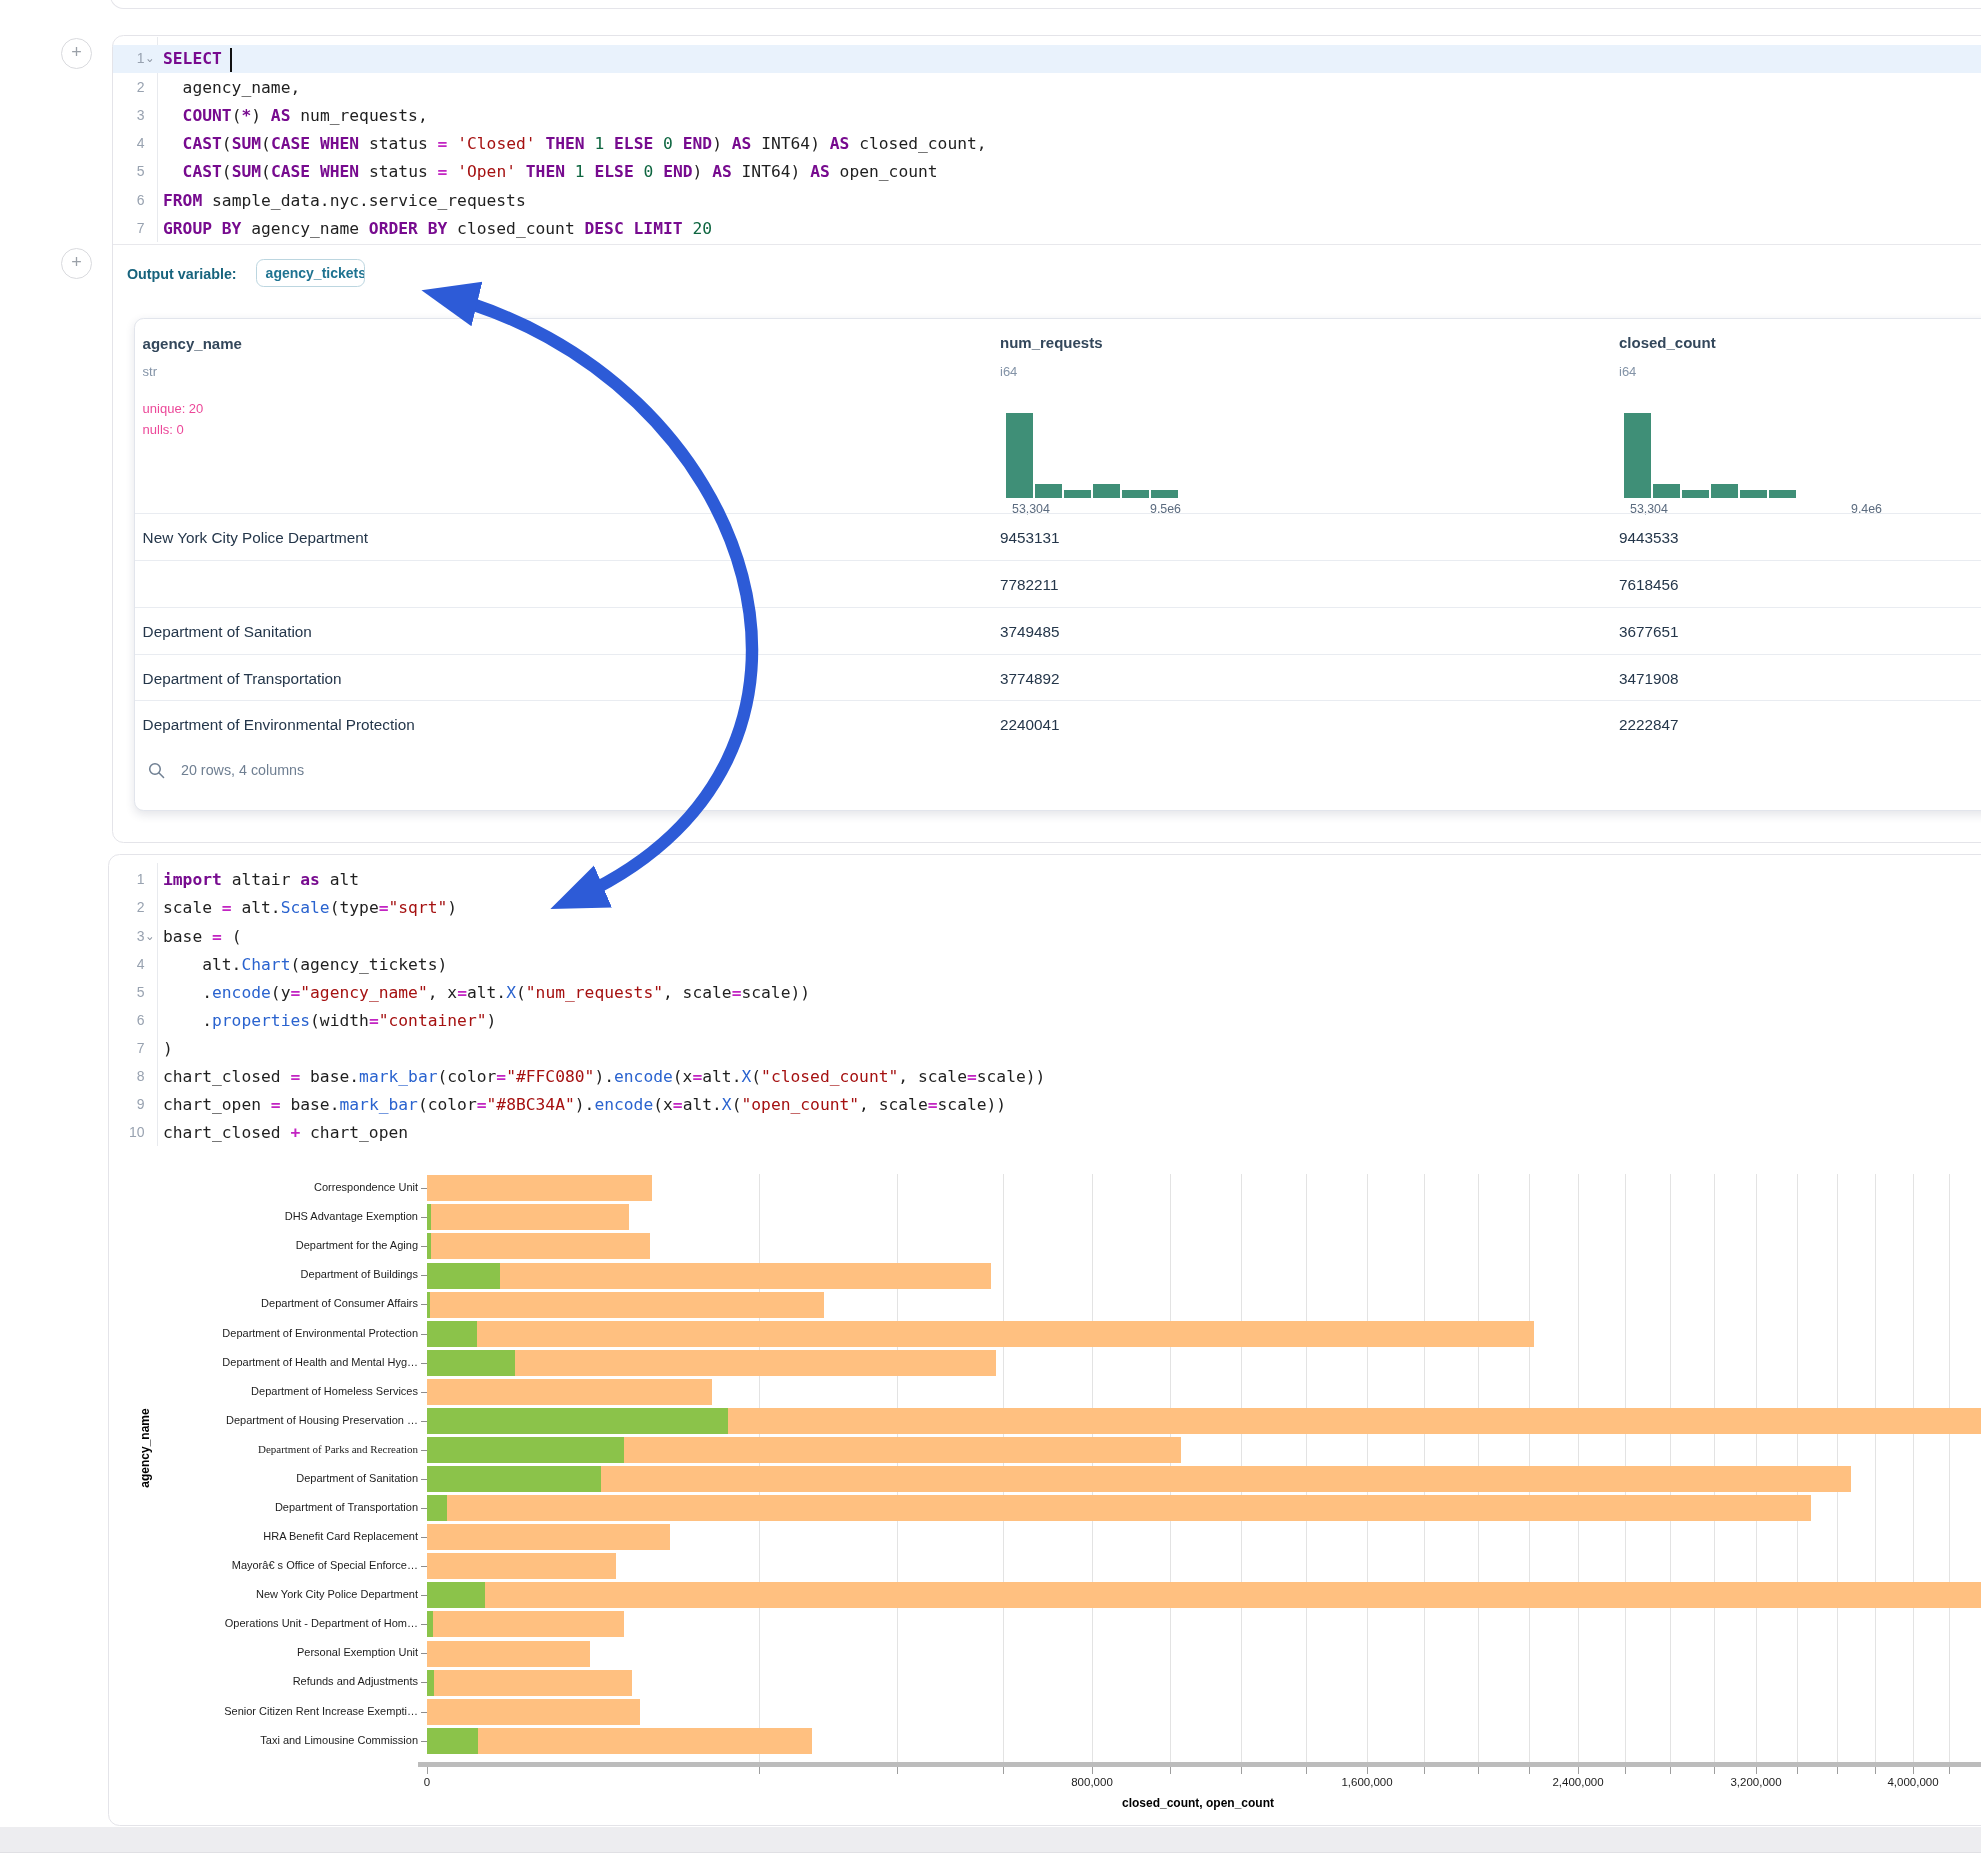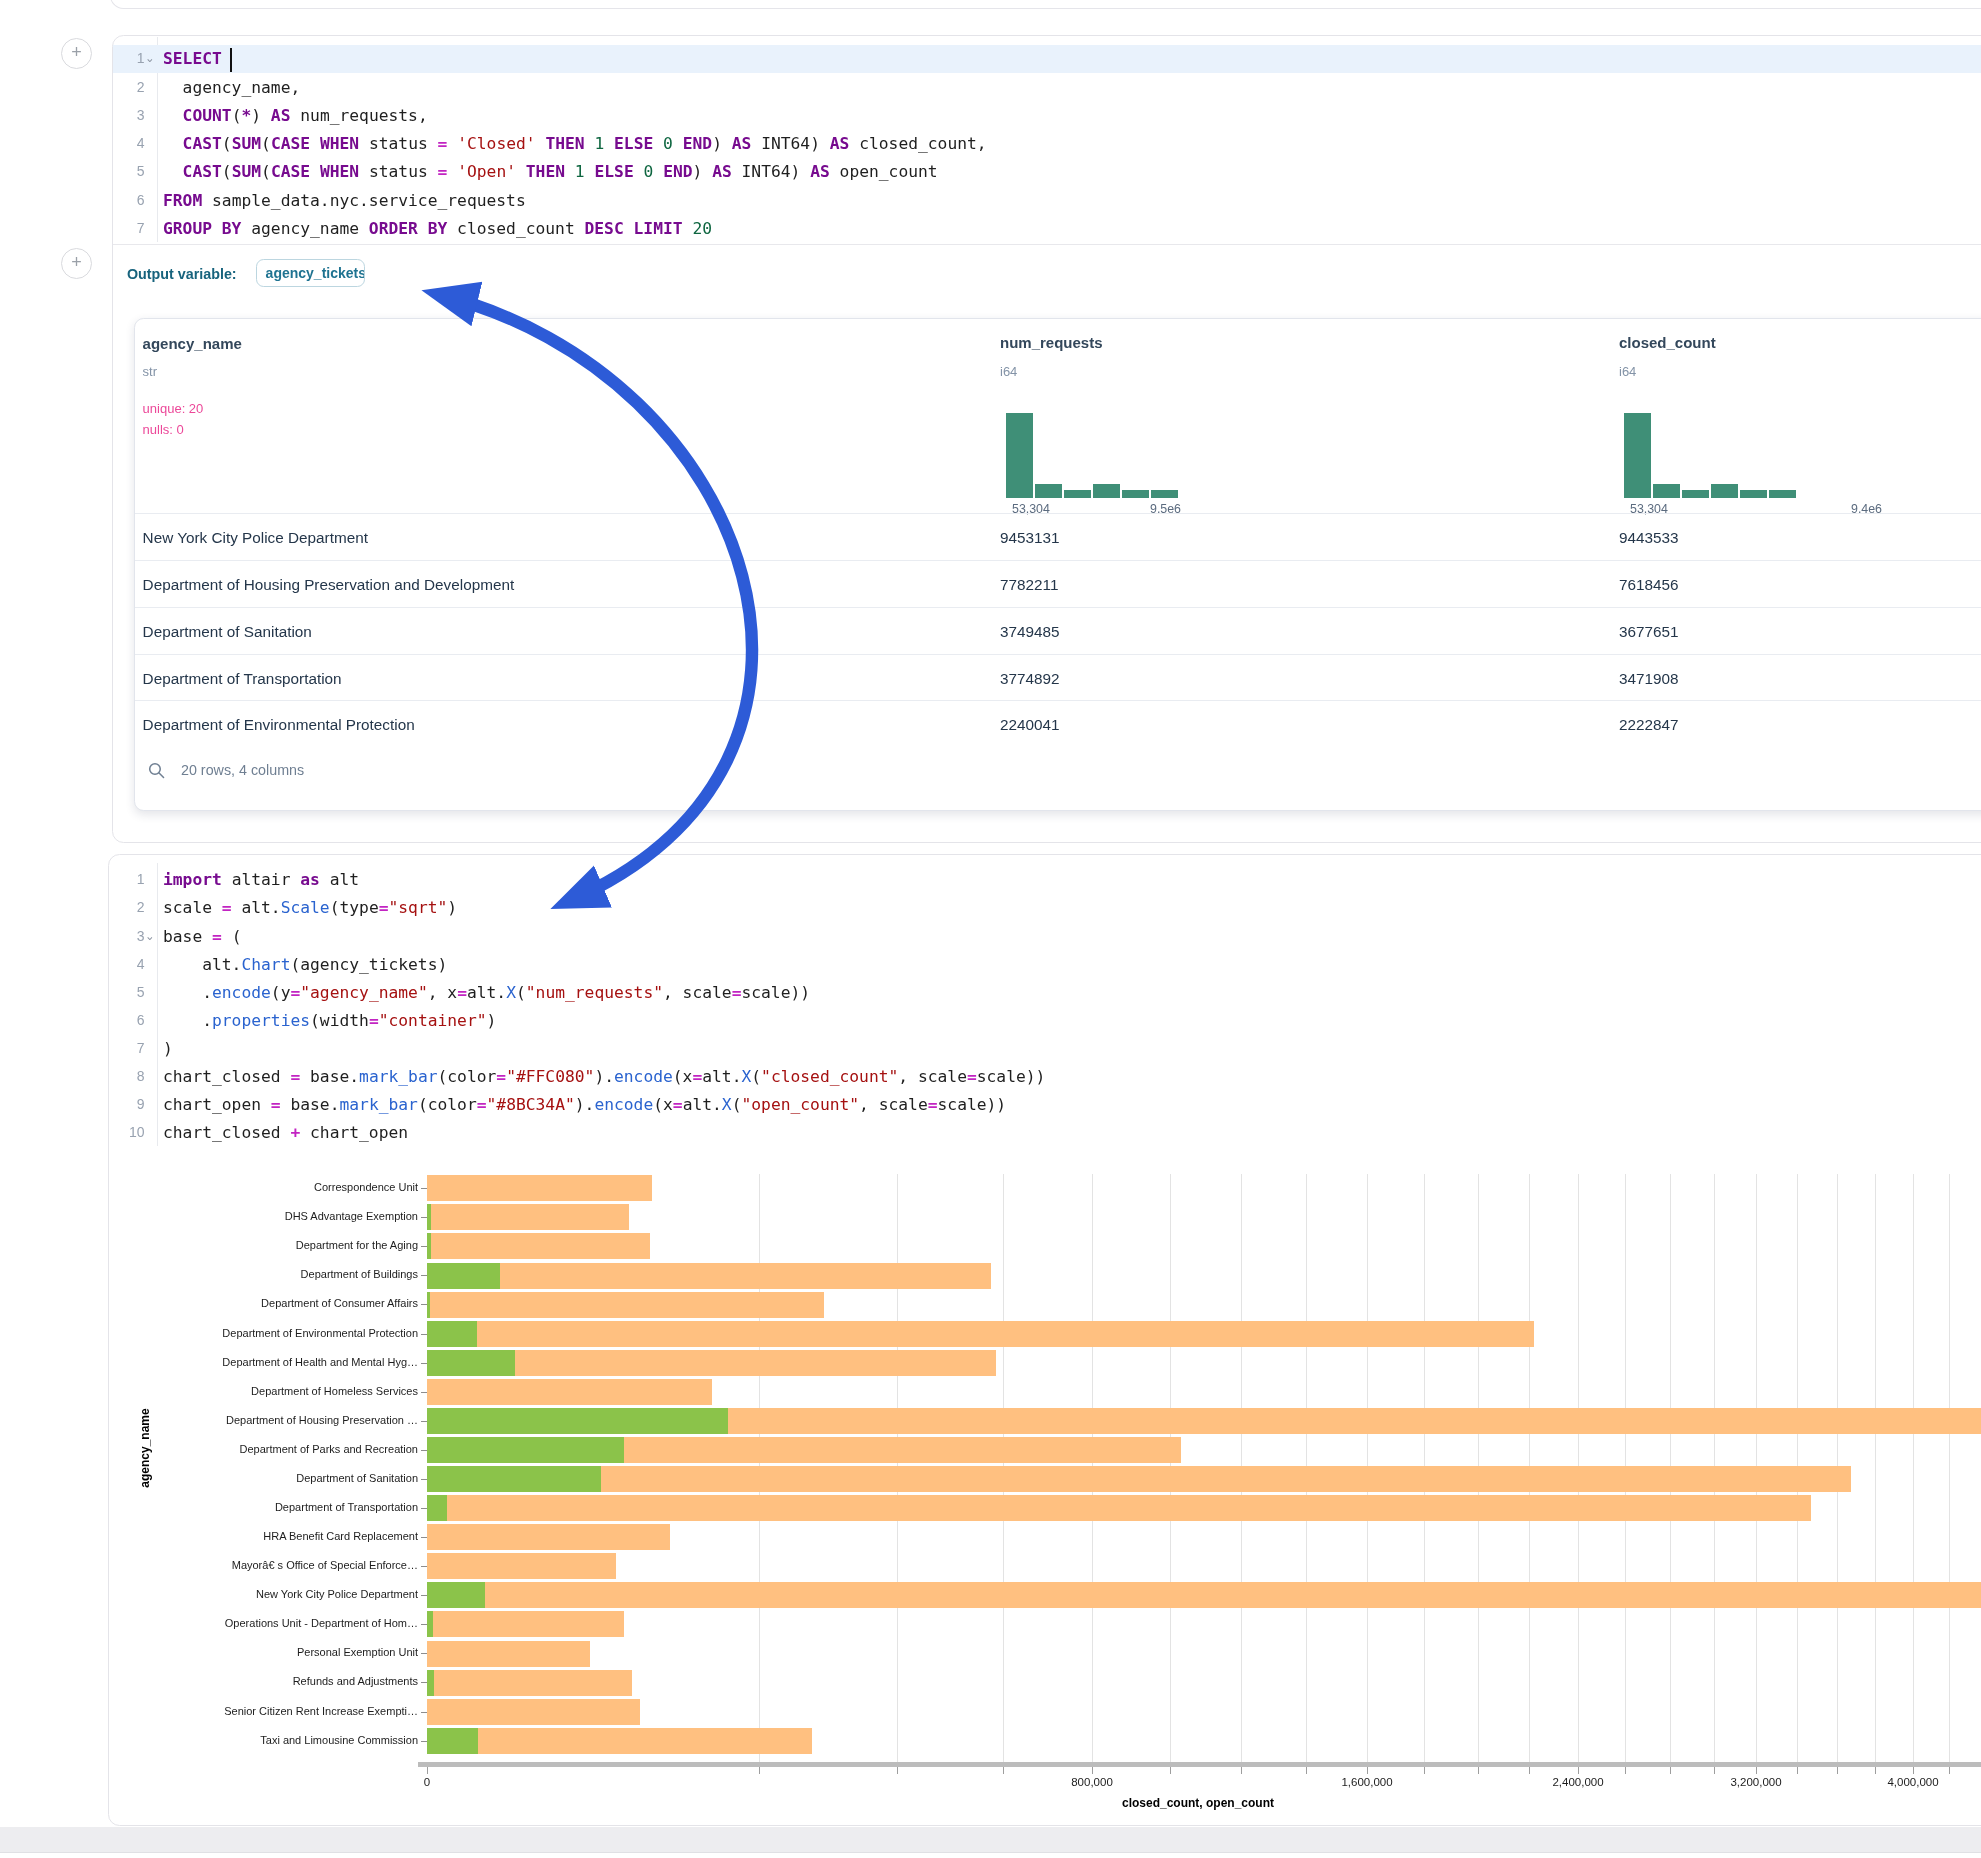--- a/index.html
+++ b/index.html
@@ -145,21 +145,20 @@
     <div class="hist-min" style="left:1495px;top:183px;">53,304</div>
     <div class="hist-max" style="left:1716px;top:183px;">9.4e6</div>
 
     <div id="rows-host">
         <div class="t-row" style="top: 194px;">
           <div class="t-cell" style="left: 7.6px;">New York City Police Department</div>
           <div class="t-cell" style="left: 865px;">9453131</div>
           <div class="t-cell" style="left: 1484px;">9443533</div>
         </div>
         <div class="t-row" style="top: 241px;">
-          <div class="t-cell" style="left: 7.6px;">Department of Housing Preservation and Development</div>
           <div class="t-cell" style="left: 865px;">7782211</div>
           <div class="t-cell" style="left: 1484px;">7618456</div>
         </div>
         <div class="t-row" style="top: 288px;">
           <div class="t-cell" style="left: 7.6px;">Department of Sanitation</div>
           <div class="t-cell" style="left: 865px;">3749485</div>
           <div class="t-cell" style="left: 1484px;">3677651</div>
         </div>
         <div class="t-row" style="top: 335px;">
           <div class="t-cell" style="left: 7.6px;">Department of Transportation</div>
@@ -283,21 +282,21 @@
       <div class="y-dash" style="left: 421px; top: 1363px;"></div>
       <div class="bar" style="left: 427px; top: 1350px; width: 569px; background: rgb(255, 192, 128);"></div>
       <div class="bar" style="left: 427px; top: 1350px; width: 88px; background: rgb(139, 195, 74);"></div>
       <div class="y-label" style="left: 112px; top: 1392px;">Department of Homeless Services</div>
       <div class="y-dash" style="left: 421px; top: 1392px;"></div>
       <div class="bar" style="left: 427px; top: 1379px; width: 285px; background: rgb(255, 192, 128);"></div>
       <div class="y-label" style="left: 112px; top: 1421px;">Department of Housing Preservation …</div>
       <div class="y-dash" style="left: 421px; top: 1421px;"></div>
       <div class="bar" style="left: 427px; top: 1408px; width: 2050px; background: rgb(255, 192, 128);"></div>
       <div class="bar" style="left: 427px; top: 1408px; width: 301px; background: rgb(139, 195, 74);"></div>
-      <div class="y-label" style="left: 112px; top: 1450px;">Department of Parks and Recreation</div>
+      <div class="y-label" style="left: 112px; top: 1450px; font-family: Liberation Serif, serif;">Department of Parks and Recreation</div>
       <div class="y-dash" style="left: 421px; top: 1450px;"></div>
       <div class="bar" style="left: 427px; top: 1437px; width: 754px; background: rgb(255, 192, 128);"></div>
       <div class="bar" style="left: 427px; top: 1437px; width: 197px; background: rgb(139, 195, 74);"></div>
       <div class="y-label" style="left: 112px; top: 1479px;">Department of Sanitation</div>
       <div class="y-dash" style="left: 421px; top: 1479px;"></div>
       <div class="bar" style="left: 427px; top: 1466px; width: 1424px; background: rgb(255, 192, 128);"></div>
       <div class="bar" style="left: 427px; top: 1466px; width: 174px; background: rgb(139, 195, 74);"></div>
       <div class="y-label" style="left: 112px; top: 1508px;">Department of Transportation</div>
       <div class="y-dash" style="left: 421px; top: 1508px;"></div>
       <div class="bar" style="left: 427px; top: 1495px; width: 1384px; background: rgb(255, 192, 128);"></div>

